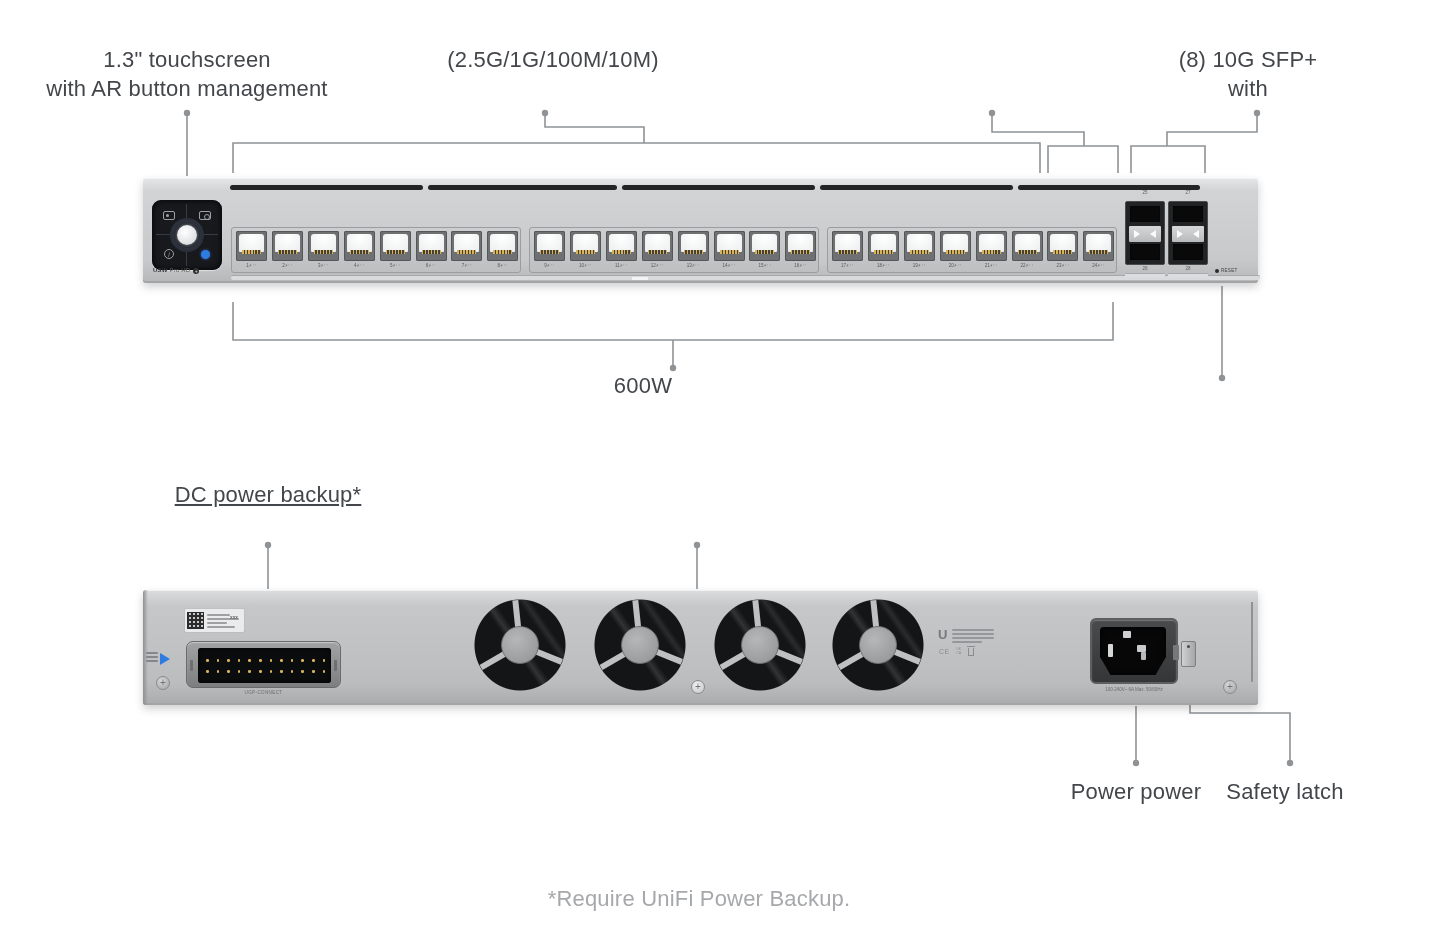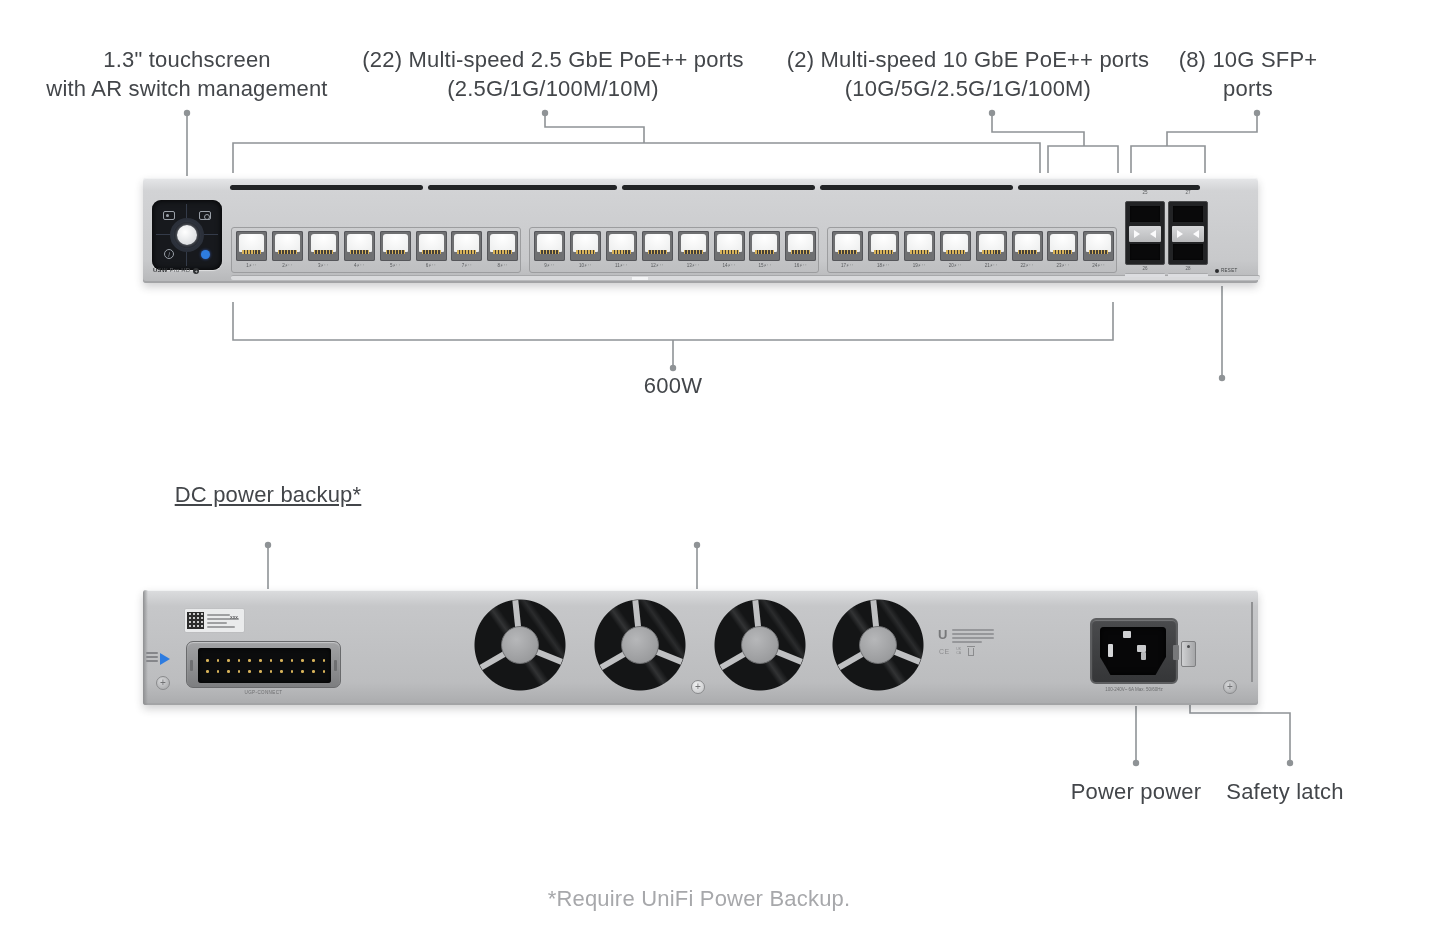--- a/index.html
+++ b/index.html
@@ -146,35 +146,30 @@
         <circle cx="1222" cy="378" r="3.2"></circle>
       <circle cx="268" cy="545" r="3.2"></circle>
         <circle cx="697" cy="545" r="3.2"></circle>
       <circle cx="1136" cy="763" r="3.2"></circle>
         <circle cx="1290" cy="763" r="3.2"></circle>
     </g>
   </svg>
 
   <div class="lbl" style="left:7px;top:45px;width:360px;">
     <div>1.3" touchscreen</div>
-    <div>with AR switch management</div>
+    <div>with AR button management</div>
   </div>
   <div class="lbl" style="left:351px;top:45px;width:404px;">
-    <div>(22) Multi-speed 2.5 GbE PoE++ ports</div>
     <div>(2.5G/1G/100M/10M)</div>
-  </div>
-  <div class="lbl" style="left:766px;top:45px;width:404px;">
-    <div>(2) Multi-speed 10 GbE PoE++ ports</div>
-    <div>(10G/5G/2.5G/1G/100M)</div>
   </div>
   <div class="lbl" style="left:1146px;top:45px;width:204px;">
     <div>(8) 10G SFP+</div>
-    <div>ports</div>
-  </div>
-  <div class="lbl" style="left:523px;top:371px;width:300px;">
+    <div>with</div>
+  </div>
+  <div class="lbl" style="left:493px;top:371px;width:300px;">
     <div>600W</div>
   </div>
   <div class="lbl" style="left:118px;top:480px;width:300px;text-decoration:underline;">DC power backup*</div>
   <div class="lbl" style="left:1011px;top:777px;width:250px;">Power power</div>
   <div class="lbl muted" style="left:449px;top:884px;width:500px;">*Require UniFi Power Backup.</div>
   <div class="lbl" style="left:1160px;top:777px;width:250px;">Safety latch</div>
 
   <div class="panel front" id="frontPanel">
     <div class="screen">
       <div class="hline"></div>

